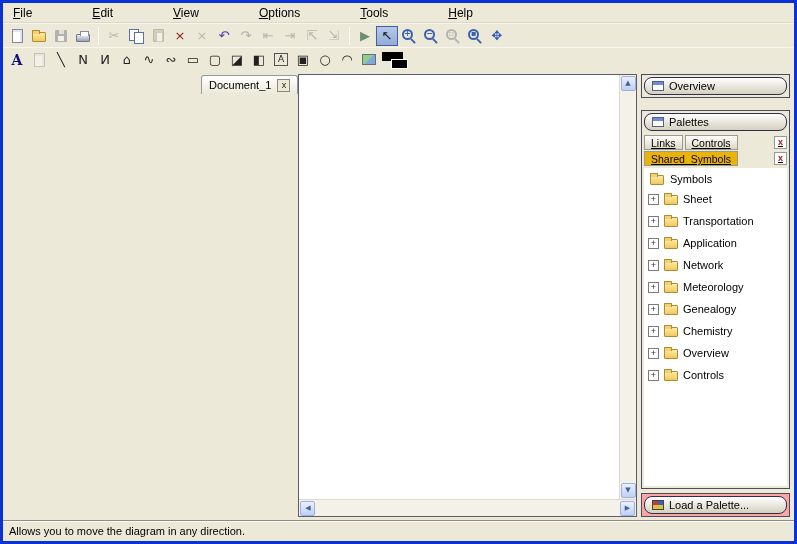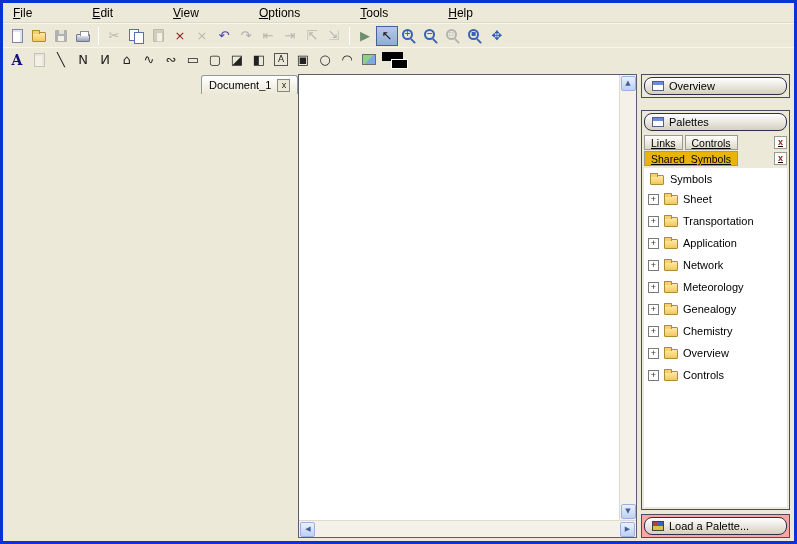--- a/index.html
+++ b/index.html
@@ -395,13 +395,16 @@
 
       <div class="panel load-panel">
         <div class="panel-header btn">
           <span class="mini-grid"></span>
           <span>Load a Palette...</span>
         </div>
       </div>
     </div>
   </div>
 
+  <div class="statusbar">
+    <span>Allows you to move the diagram in any direction.</span>
+  </div>
 </div>
 
 </body></html>

